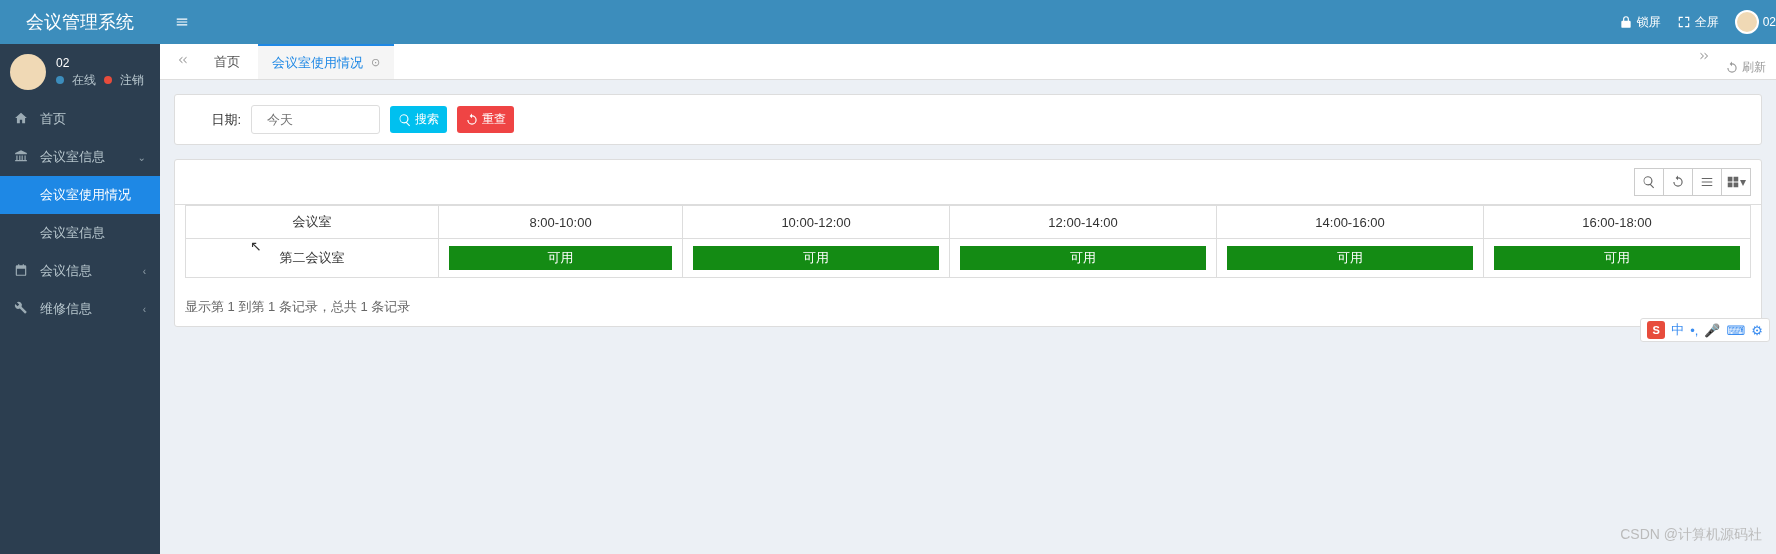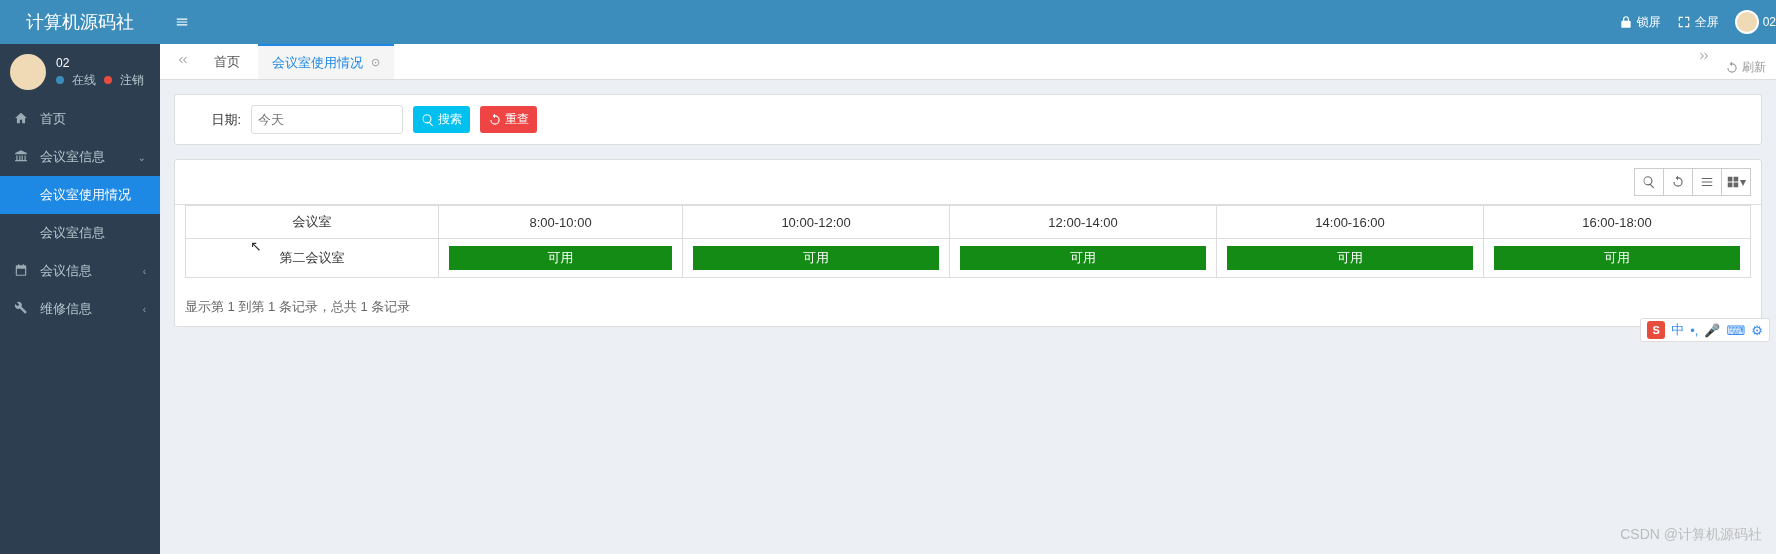--- a/index.html
+++ b/index.html
@@ -39,21 +39,21 @@
     .tab { padding: 8px 14px; font-size: 13px; cursor: pointer; color: #555; height: 100%; display: flex; align-items: center; }
     .tab.active { background: #f5f5f5; color: #1e88e5; border-top: 2px solid #1e88e5; }
     .tab .close-tab { margin-left: 8px; color: #999; font-size: 11px; }
     .tabs-right { display: flex; gap: 8px; color: #999; font-size: 12px; }
     .refresh-btn { display: flex; align-items: center; gap: 3px; cursor: pointer; margin-top: 12px; }
     
     .content-body { padding: 14px; flex: 1; overflow: auto; }
     .panel { background: #fff; border: 1px solid #ddd; border-radius: 3px; margin-bottom: 14px; }
     .search-panel { padding: 10px 16px; display: flex; align-items: center; gap: 10px; }
     .search-label { font-size: 13px; color: #333; width: 50px; text-align: right; }
-    .date-input { width: 152px; padding: 6px 6px; border: 1px solid #ddd; border-radius: 3px; font-size: 13px; color: #999; }
+    .date-input { width: 129px; padding: 6px 15px; border: 1px solid #ddd; border-radius: 3px; font-size: 13px; color: #999; }
     .btn { padding: 5px 8px; border: none; border-radius: 3px; color: #fff; font-size: 12px; cursor: pointer; display: inline-flex; align-items: center; gap: 3px; }
     .btn-teal { background: #00c0ef; }
     .btn-orange { background: #ef4444; }
     
     .toolbar-panel { padding: 8px 10px; display: flex; justify-content: flex-end; border-bottom: 1px solid #ddd; }
     .toolbar-btns { display: flex; gap: 0; }
     .tool-btn { width: 30px; height: 28px; border: 1px solid #ccc; background: #fff; display: flex; align-items: center; justify-content: center; cursor: pointer; margin-left: -1px; color: #666; font-size: 12px; }
     
     .table-wrap { padding: 0 10px 10px; }
     table { width: 100%; border-collapse: collapse; font-size: 13px; }
@@ -70,21 +70,21 @@
     
     .cursor-fake { position: absolute; left: 250px; top: 238px; pointer-events: none; font-size: 14px; }
     
     svg { width: 14px; height: 14px; fill: currentColor; }
   </style>
 </head>
 <body>
 
 <div class="topbar">
   <div class="topbar-left">
-    <div class="logo">计算机源码社</div>
+    <div class="logo">会议管理系统</div>
     <div class="toggle-btn">
       <svg viewBox="0 0 24 24">
           <path d="M3 6h18v2H3zm0 5h18v2H3zm0 5h18v2H3z"></path>
         </svg>
     </div>
   </div>
   <div class="topbar-right">
     <div class="topbar-action">
       <svg viewBox="0 0 24 24">
           <path d="M12 2a5 5 0 00-5 5v3H6a2 2 0 00-2 2v8a2 2 0 002 2h12a2 2 0 002-2v-8a2 2 0 00-2-2h-1V7a5 5 0 00-5-5zm-3 5a3 3 0 016 0v3H9z"></path>

